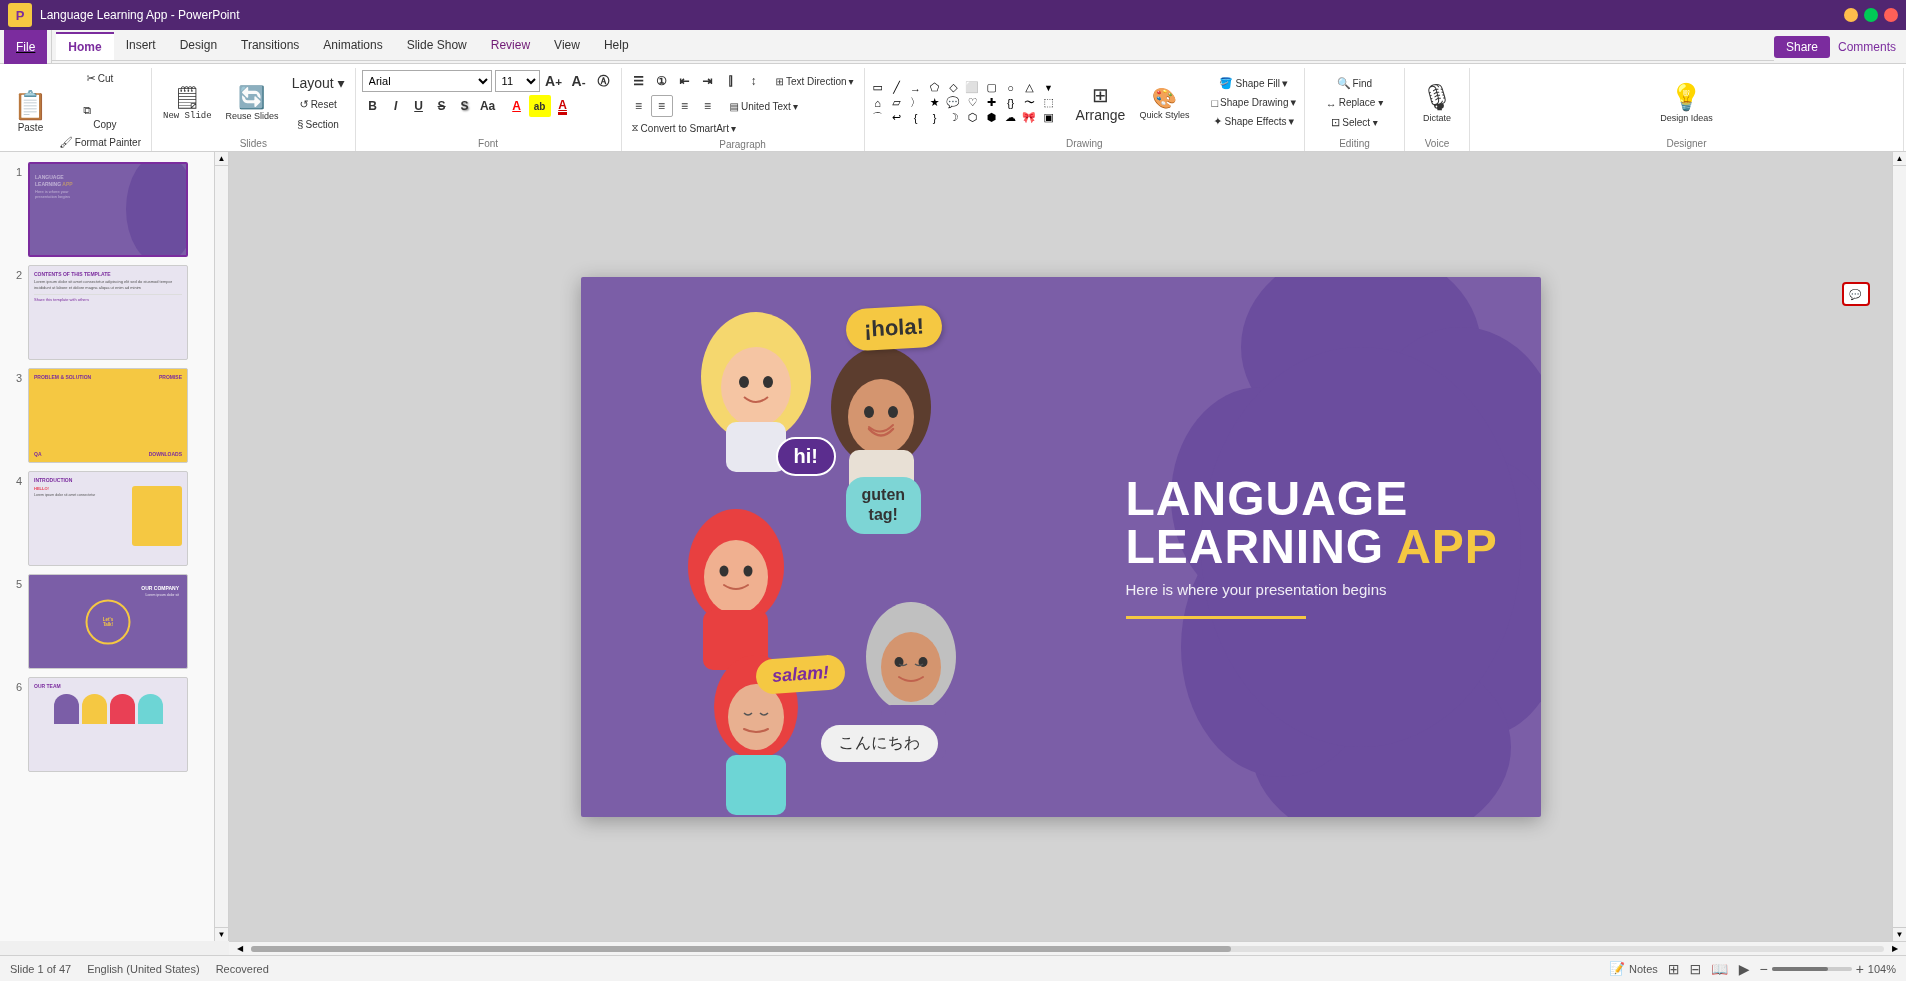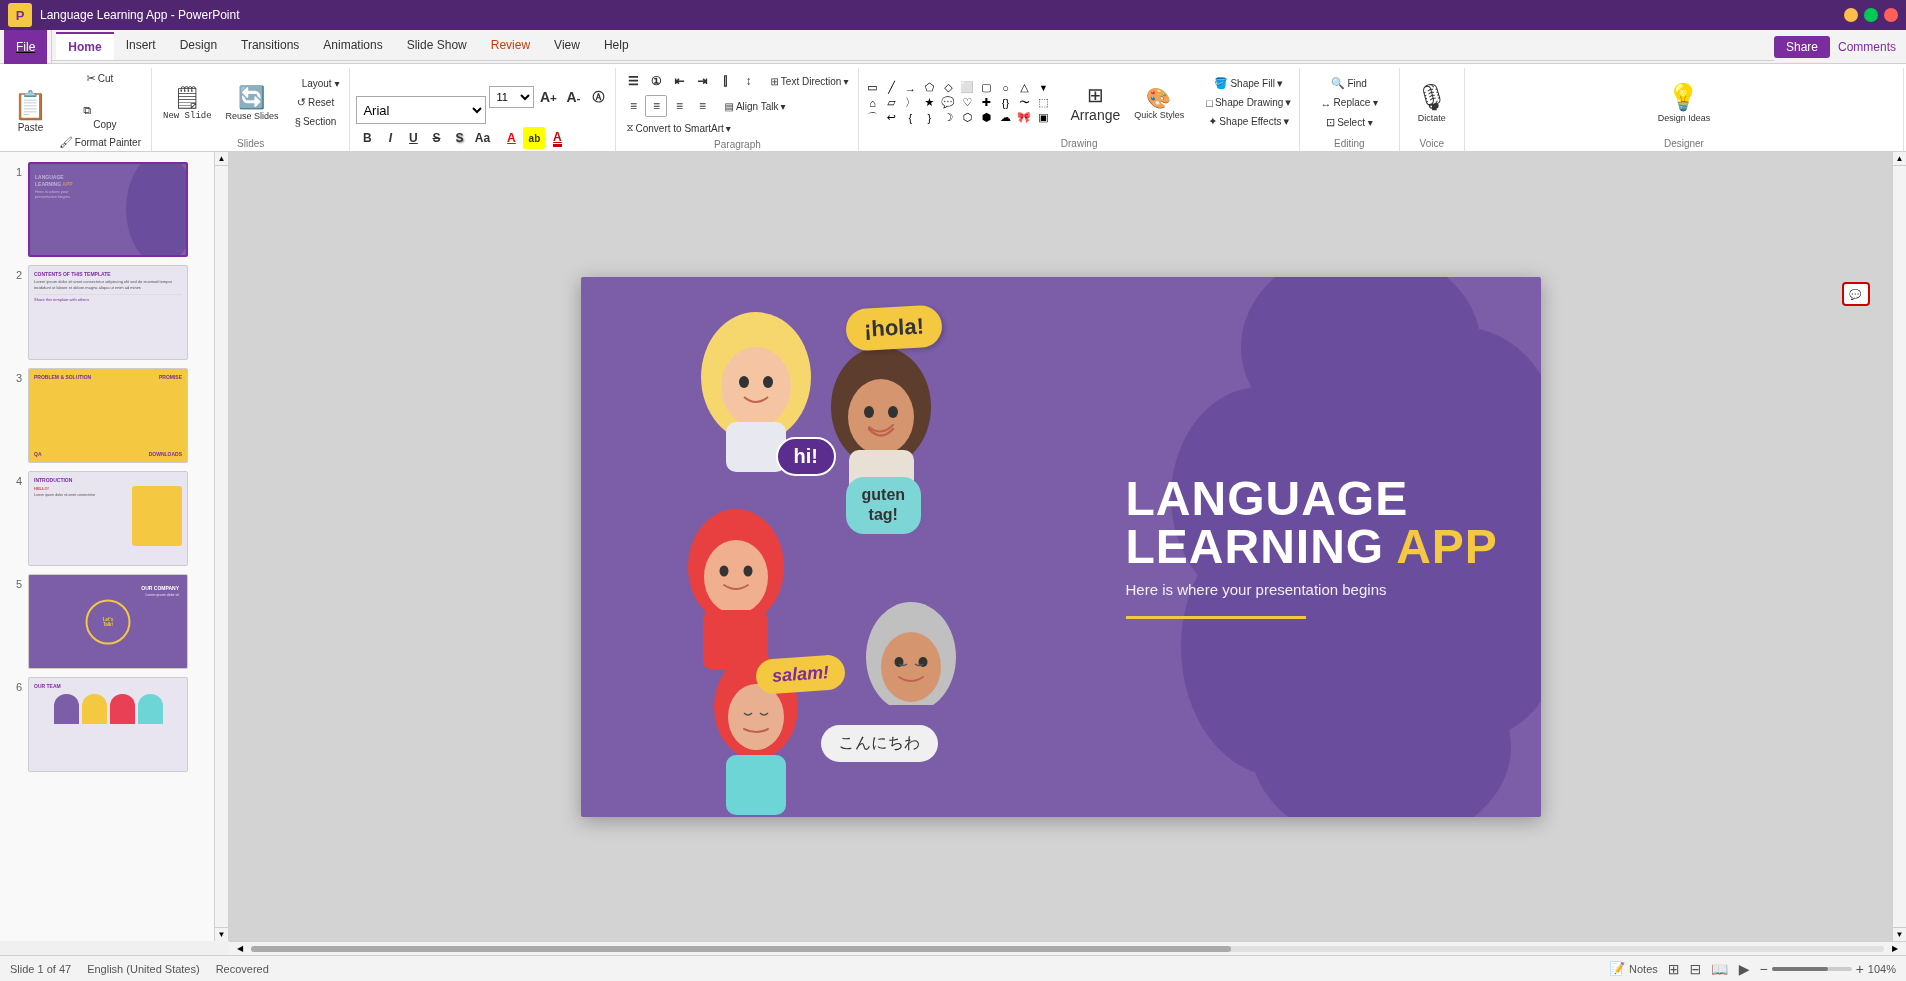--- a/index.html
+++ b/index.html
@@ -52,21 +52,21 @@
   <div style="display:flex; align-items:center; padding:0 4px; gap:2px; border-right:1px solid #d0d0d0; margin-right:0;text-decoration:underline;">
     <div style="background:#7b2c9e; color:white; padding:4px 12px; font-size:12px; height:34px; display:flex; align-items:center; cursor:pointer;">File</div>
   </div>
   <div class="ribbon-tabs" style="display:flex; background:#f3f3f3; padding-left:4px; flex:1;">
     <div class="ribbon-tab active" style="color:#7b2c9e; font-weight:600; border-top:2px solid #7b2c9e; background:white; padding:6px 12px; font-size:12px; cursor:pointer;">Home</div>
     <div class="ribbon-tab" style="padding:6px 12px; font-size:12px; cursor:pointer; color:#333;">Insert</div>
     <div class="ribbon-tab" style="padding:6px 12px; font-size:12px; cursor:pointer; color:#333;">Design</div>
     <div class="ribbon-tab" style="padding:6px 12px; font-size:12px; cursor:pointer; color:#333;">Transitions</div>
     <div class="ribbon-tab" style="padding:6px 12px; font-size:12px; cursor:pointer; color:#333;">Animations</div>
     <div class="ribbon-tab" style="padding:6px 12px; font-size:12px; cursor:pointer; color:#333;">Slide Show</div>
-    <div class="ribbon-tab" style="padding:6px 12px; font-size:12px; cursor:pointer; color:#c2410c;">Review</div>
+    <div class="ribbon-tab" style="padding:6px 12px; font-size:12px; cursor:pointer; color:#701a75;">Review</div>
     <div class="ribbon-tab" style="padding:6px 12px; font-size:12px; cursor:pointer; color:#333;">View</div>
     <div class="ribbon-tab" style="padding:6px 12px; font-size:12px; cursor:pointer; color:#333;">Help</div>
   </div>
   <div style="display:flex; align-items:center; gap:8px; padding-right:10px;">
     <div style="background:#7b2c9e; color:white; padding:4px 12px; border-radius:3px; font-size:12px; cursor:pointer;">Share</div>
     <div style="color:#7b2c9e; font-size:12px; cursor:pointer;">Comments</div>
   </div>
 </div>
 
 <div class="ribbon-content" style="display:flex; background:white; height:88px; border-bottom:1px solid #d0d0d0; align-items:stretch;">
@@ -100,39 +100,39 @@
       <div class="rb-btn" style="flex-direction:column;">
         <div style="font-size:22px;">🗒</div>
         <div style="font-size:9px;font-family:Liberation Mono, monospace;">New Slide</div>
       </div>
       <div class="rb-btn" style="flex-direction:column;">
         <div style="font-size:22px;">🔄</div>
         <div style="font-size:9px;">Reuse Slides</div>
       </div>
       <div style="display:flex; flex-direction:column; gap:3px;">
         <div class="rb-btn-sm">
-            <span style="font-size:10px;margin-left:10px;">Layout ▾</span>
+            <span style="font-size:14px;">Layout ▾</span>
           </div>
         <div class="rb-btn-sm">
             <span>↺</span>
             <span style="font-size:10px;">Reset</span>
           </div>
         <div class="rb-btn-sm">
             <span>§</span>
             <span style="font-size:10px;">Section</span>
           </div>
       </div>
     </div>
     <div class="ribbon-group-label">Slides</div>
   </div>
 
   <div class="ribbon-group" style="display:flex; flex-direction:column; padding:2px 6px; border-right:1px solid #e0e0e0; min-width:200px;">
     <div style="display:flex; flex-direction:column; gap:3px; flex:1;">
       <div style="display:flex; gap:3px; align-items:center;">
-        <select class="font-select" style="width:130px; font-size:13px; height:28px;margin-top:26px;">
+        <select class="font-select" style="width:130px; font-size:11px; height:22px;">
           <option>Arial</option>
         </select>
         <select class="size-select" style="font-size:11px; height:22px;">
           <option>11</option>
         </select>
         <div class="fmt-btn" style="font-size:14px; font-weight:bold;">A<sup>+</sup></div>
         <div class="fmt-btn" style="font-size:14px; font-weight:bold;">A<sup>-</sup></div>
         <div class="fmt-btn">Ⓐ</div>
       </div>
       <div style="display:flex; gap:1px; align-items:center;">
@@ -166,21 +166,21 @@
         <div class="fmt-btn">↕</div>
         <div class="divider-v"></div>
         <div class="rb-btn-sm" style="font-size:10px;"><span>⊞</span> <span>Text Direction</span> ▾</div>
       </div>
       <div style="display:flex; gap:1px; align-items:center;">
         <div class="fmt-btn">≡</div>
         <div class="fmt-btn" style="border:1px solid #aaa;">≡</div>
         <div class="fmt-btn">≡</div>
         <div class="fmt-btn">≡</div>
         <div class="divider-v"></div>
-        <div class="rb-btn-sm" style="font-size:10px;"><span>▤</span> <span>Align Talk</span> ▾</div>
+        <div class="rb-btn-sm" style="font-size:10px;"><span>▤</span> <span>United Text</span> ▾</div>
       </div>
       <div style="display:flex; align-items:center;">
         <div class="rb-btn-sm" style="font-size:10px;"><span>⧖</span> <span>Convert to SmartArt</span> ▾</div>
       </div>
     </div>
     <div class="ribbon-group-label">Paragraph</div>
   </div>
 
   <div class="ribbon-group" style="display:flex; flex-direction:column; padding:2px 4px; border-right:1px solid #e0e0e0; min-width:320px;">
     <div style="display:flex; gap:4px; flex:1; align-items:center;">

